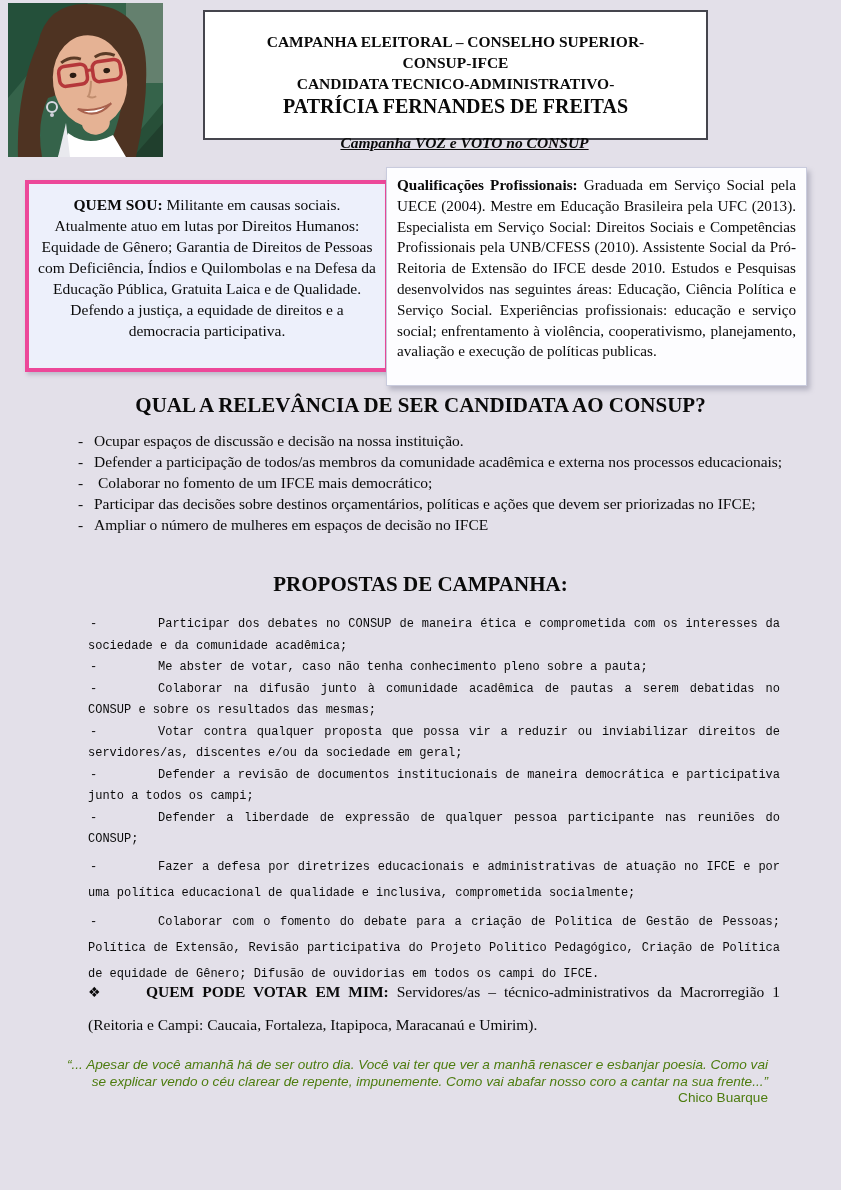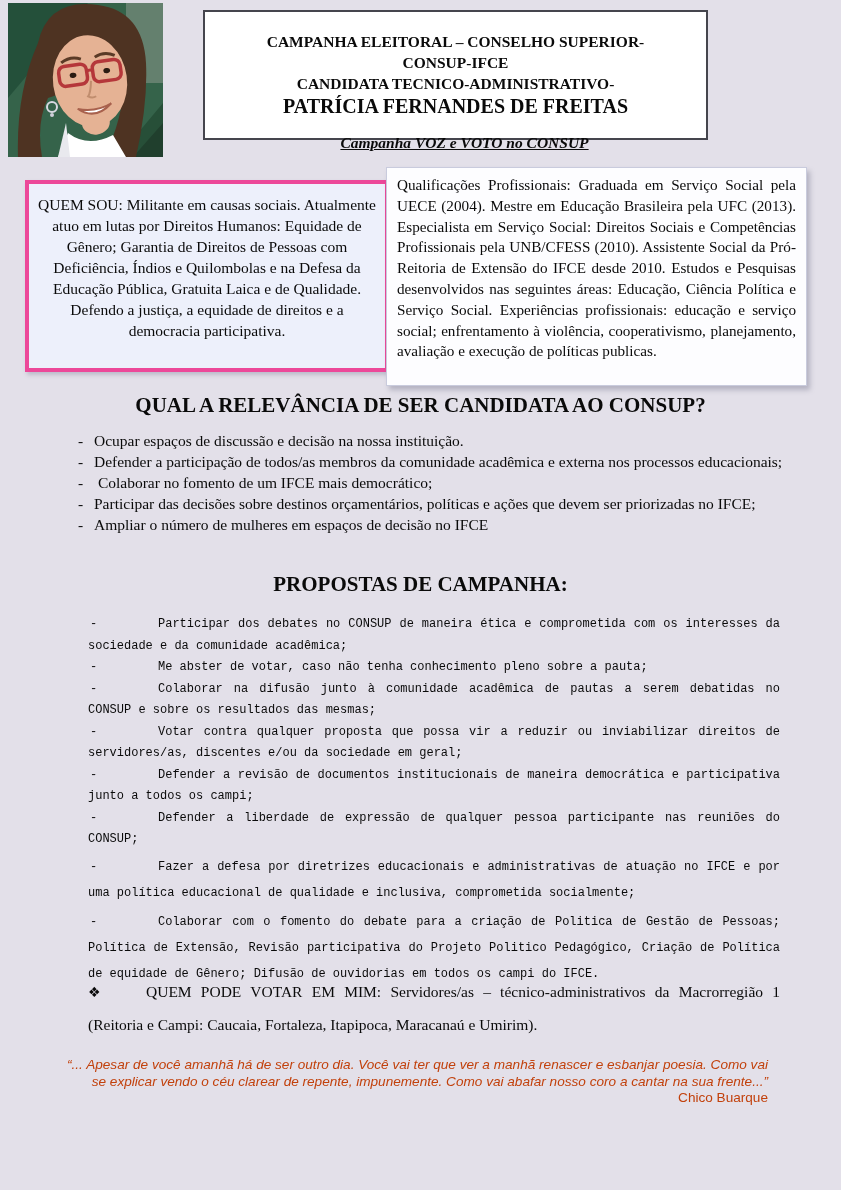--- a/index.html
+++ b/index.html
@@ -29,21 +29,21 @@
     background:#edf0fb;border:4px solid #ec4899;padding:10px 8px;
     text-align:center;font-size:15.5px;line-height:21px;
     box-shadow:2px 3px 4px rgba(120,120,145,.35);
   }
   .qualif{
     position:absolute;left:386px;top:167px;width:399px;height:203px;
     background:#fdfdff;border:1px solid #c9cbdd;padding:7px 10px;
     text-align:justify;font-size:15.2px;line-height:20.8px;
     box-shadow:3px 4px 5px rgba(110,110,135,.4);
   }
-  .blabel{font-weight:normal;}
+  .blabel{font-weight:bold;}
   
   .sec-title{
     position:absolute;left:0;width:841px;text-align:center;
     font-weight:bold;font-size:21px;
   }
   .sec-title.relevancia{top:393px;}
   .sec-title.propostas{top:572px;}
   
   .rel-list{position:absolute;left:68px;top:430px;width:715px;font-size:15.5px;}
   .rel-list p{margin:0;text-align:justify;line-height:21px;}
@@ -53,21 +53,21 @@
   .prop-list p:nth-child(7),.prop-list p:nth-child(8){line-height:26px;margin-top:3px;}
   .prop-list .dash{display:inline-block;width:70px;padding-left:2px;box-sizing:border-box;}
   
   .votar{position:absolute;left:88px;top:976px;width:692px;
     font-size:15.5px;line-height:32px;text-align:justify;}
   .votar .diamond{display:inline-block;width:58px;font-size:14px;}
   
   .quote{
     position:absolute;left:58px;top:1057px;width:710px;text-align:right;
     font-family:"Liberation Sans","DejaVu Sans",sans-serif;
-    font-style:italic;font-size:13.6px;line-height:16.5px;color:#c2410c;
+    font-style:italic;font-size:13.6px;line-height:16.5px;color:#4d7c0f;
   }
   .quote .author{font-style:normal;}
 </style>
 </head>
 <body>
 
 <div class="page">
 
   <div class="photo">
     <svg width="155" height="154" viewBox="0 0 155 154" xmlns="http://www.w3.org/2000/svg">

